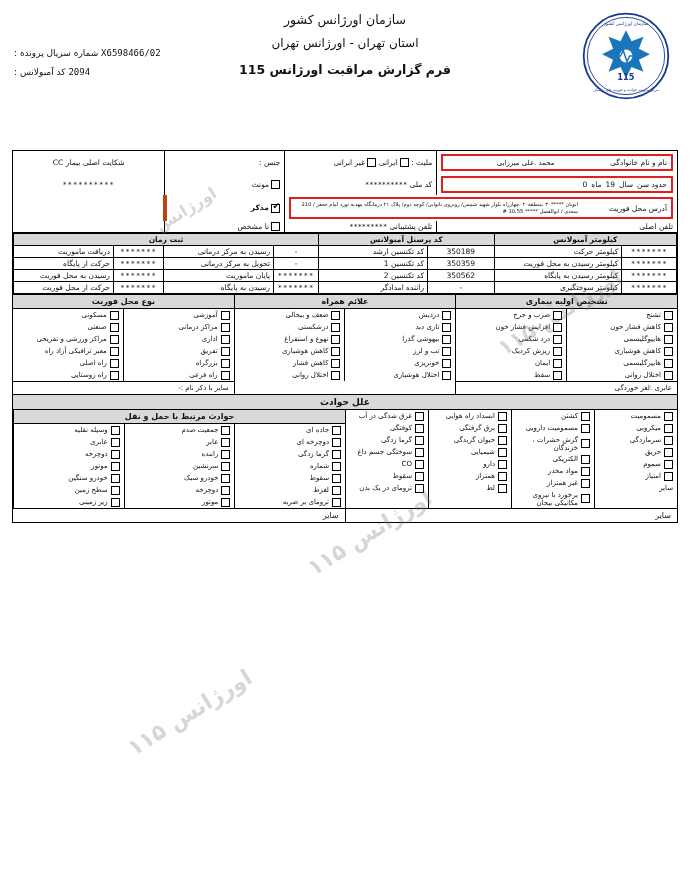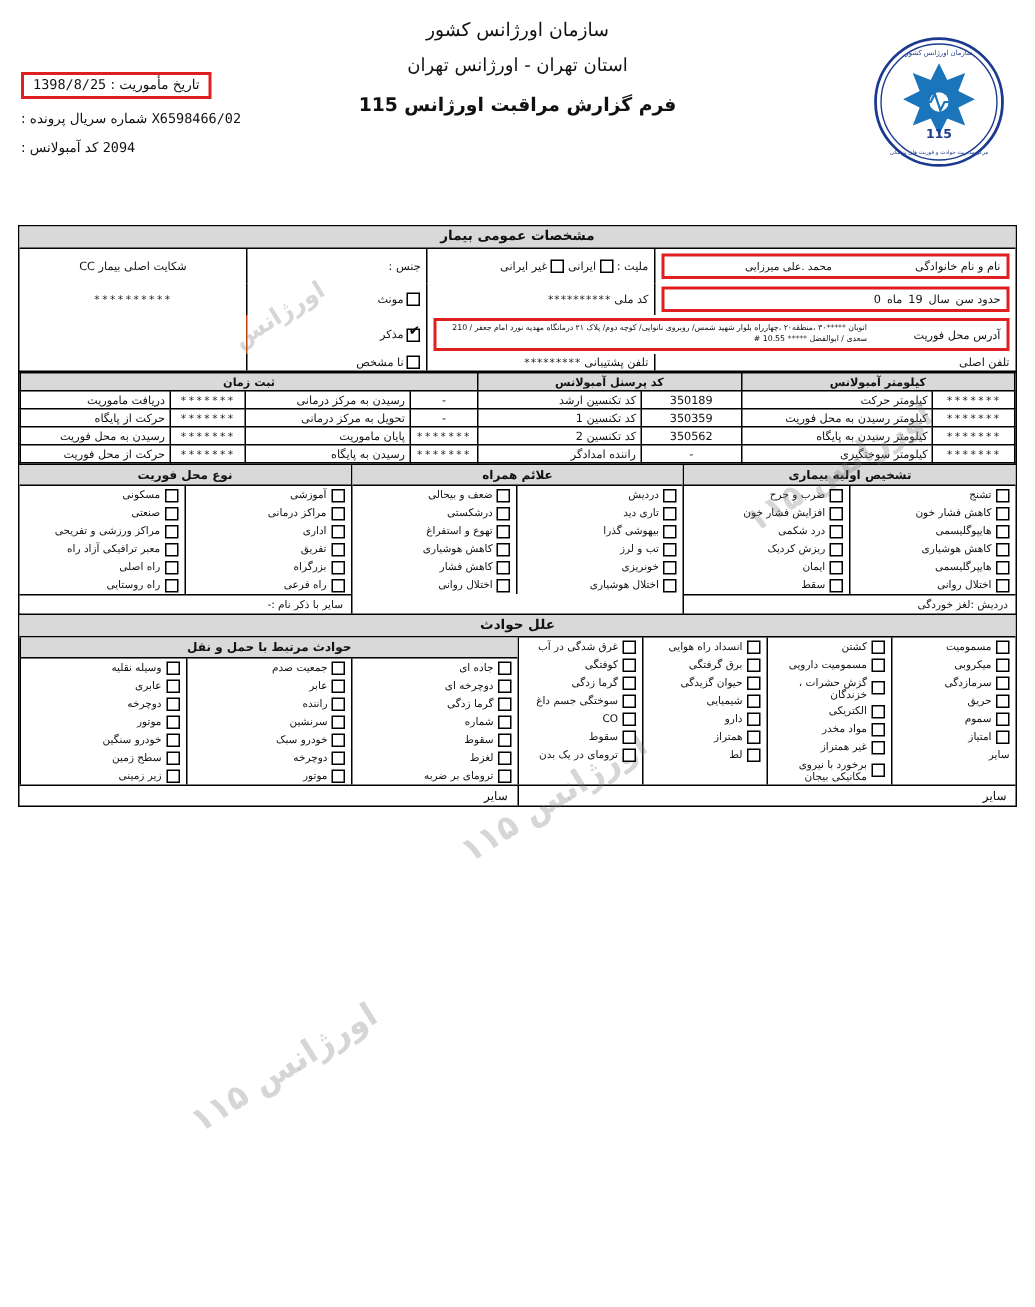--- a/index.html
+++ b/index.html
@@ -11,21 +11,21 @@
     font-size: 8px;
     color: #111;
     position: relative;
     overflow: hidden;
   }
   .page { position: relative; width: 690px; height: 871px; padding: 0; }
 
   
   .header { position: relative; height: 150px; }
   .logo {
-    position: absolute; right: 18px; top: 22px;
+    position: absolute; right: 18px; top: 10px;
     width: 92px; height: 92px;
   }
   .logo svg { width: 92px; height: 92px; }
   .title-block {
     position: absolute; right: 180px; top: 12px; width: 330px;
     text-align: center;
   }
   .title-block .l1 { font-size: 12.5px; letter-spacing: .5px; margin-bottom: 9px; }
   .title-block .l2 { font-size: 12px; margin-bottom: 12px; text-align: center; }
   .title-block .l3 { font-size: 12.5px; font-weight: bold; }
@@ -129,38 +129,31 @@
     </div>
 
     <div class="title-block">
       <div class="l1">سازمان اورژانس کشور</div>
       <div class="l2">استان تهران - اورژانس تهران</div>
       <div class="l3">فرم گزارش مراقبت اورژانس 115</div>
     </div>
 
     <div class="meta">
       <div class="row">
-        <span class="boxed">
-          <span>تاریخ مأموریت :</span>
-          <span class="num">1398/8/25</span>
-        </span>
-      </div>
-      <div class="row">
         <span class="num">X6598466/02</span>
         <span>شماره سریال پرونده :</span>
       </div>
       <div class="row">
         <span class="num">2094</span>
         <span>کد آمبولانس :</span>
       </div>
     </div>
   </div>
 
   <div class="sect">
-    <div class="band">مشخصات عمومی بیمار</div>
 
     <table class="pi">
       <tbody>
           <tr>
         <td style="width:190px;border-left:1px solid #000;padding:3px 4px;">
           <div class="redbox" style="padding:2px 4px;display:flex;align-items:center;gap:6px;">
             <span>نام و نام خانوادگی</span>
             <span style="flex:1;text-align:center;font-size:7px;">محمد .علی میرزایی</span>
           </div>
         </td>
@@ -201,21 +194,21 @@
           <span class="stars">**********</span>
         </td>
       </tr>
       <tr>
         <td colspan="2" style="border-left:1px solid #000;padding:2px 4px;">
           <div class="redbox" style="display:flex;align-items:center;gap:23px;">
             <span style="padding:0 4px;white-space:nowrap;">آدرس محل فوریت</span>
             <span class="addr-line">اتوبان *****٣٠ ،منطقه٢٠ ،چهارراه بلوار شهید شمس/ روبروی نانوایی/ کوچه دوم/ پلاک ٢١ درمانگاه مهدیه نورد امام جعفر / 210 سعدی / ابوالفضل ***** 10.55 #</span>
           </div>
         </td>
-        <td style="border-left:1px solid #c2410c;">
+        <td style="border-left:4px solid #c2410c;font-weight:bold;">
           <span class="cb checked"></span>
           <span>مذکر</span>
         </td>
         <td></td>
       </tr>
       <tr>
         <td style="border-left:1px solid #000;">
           <span>تلفن اصلی</span>
         </td>
         <td style="border-left:1px solid #000;">
@@ -336,21 +329,21 @@
             <div class="chk-row">
                 <span class="cb"></span>
                 <span class="lbl">ایمان</span>
               </div>
             <div class="chk-row">
                 <span class="cb"></span>
                 <span class="lbl">سقط</span>
               </div>
           </div>
         </div>
-        <div class="footline">دردیش :لغز خوردگی</div>
+        <div class="footline">عابری :لغز خوردگی</div>
       </div>
 
       <div>
         <div class="colhead">علائم همراه</div>
         <div class="two">
           <div>
             <div class="chk-row">
                 <span class="cb"></span>
                 <span class="lbl">دردیش</span>
               </div>

